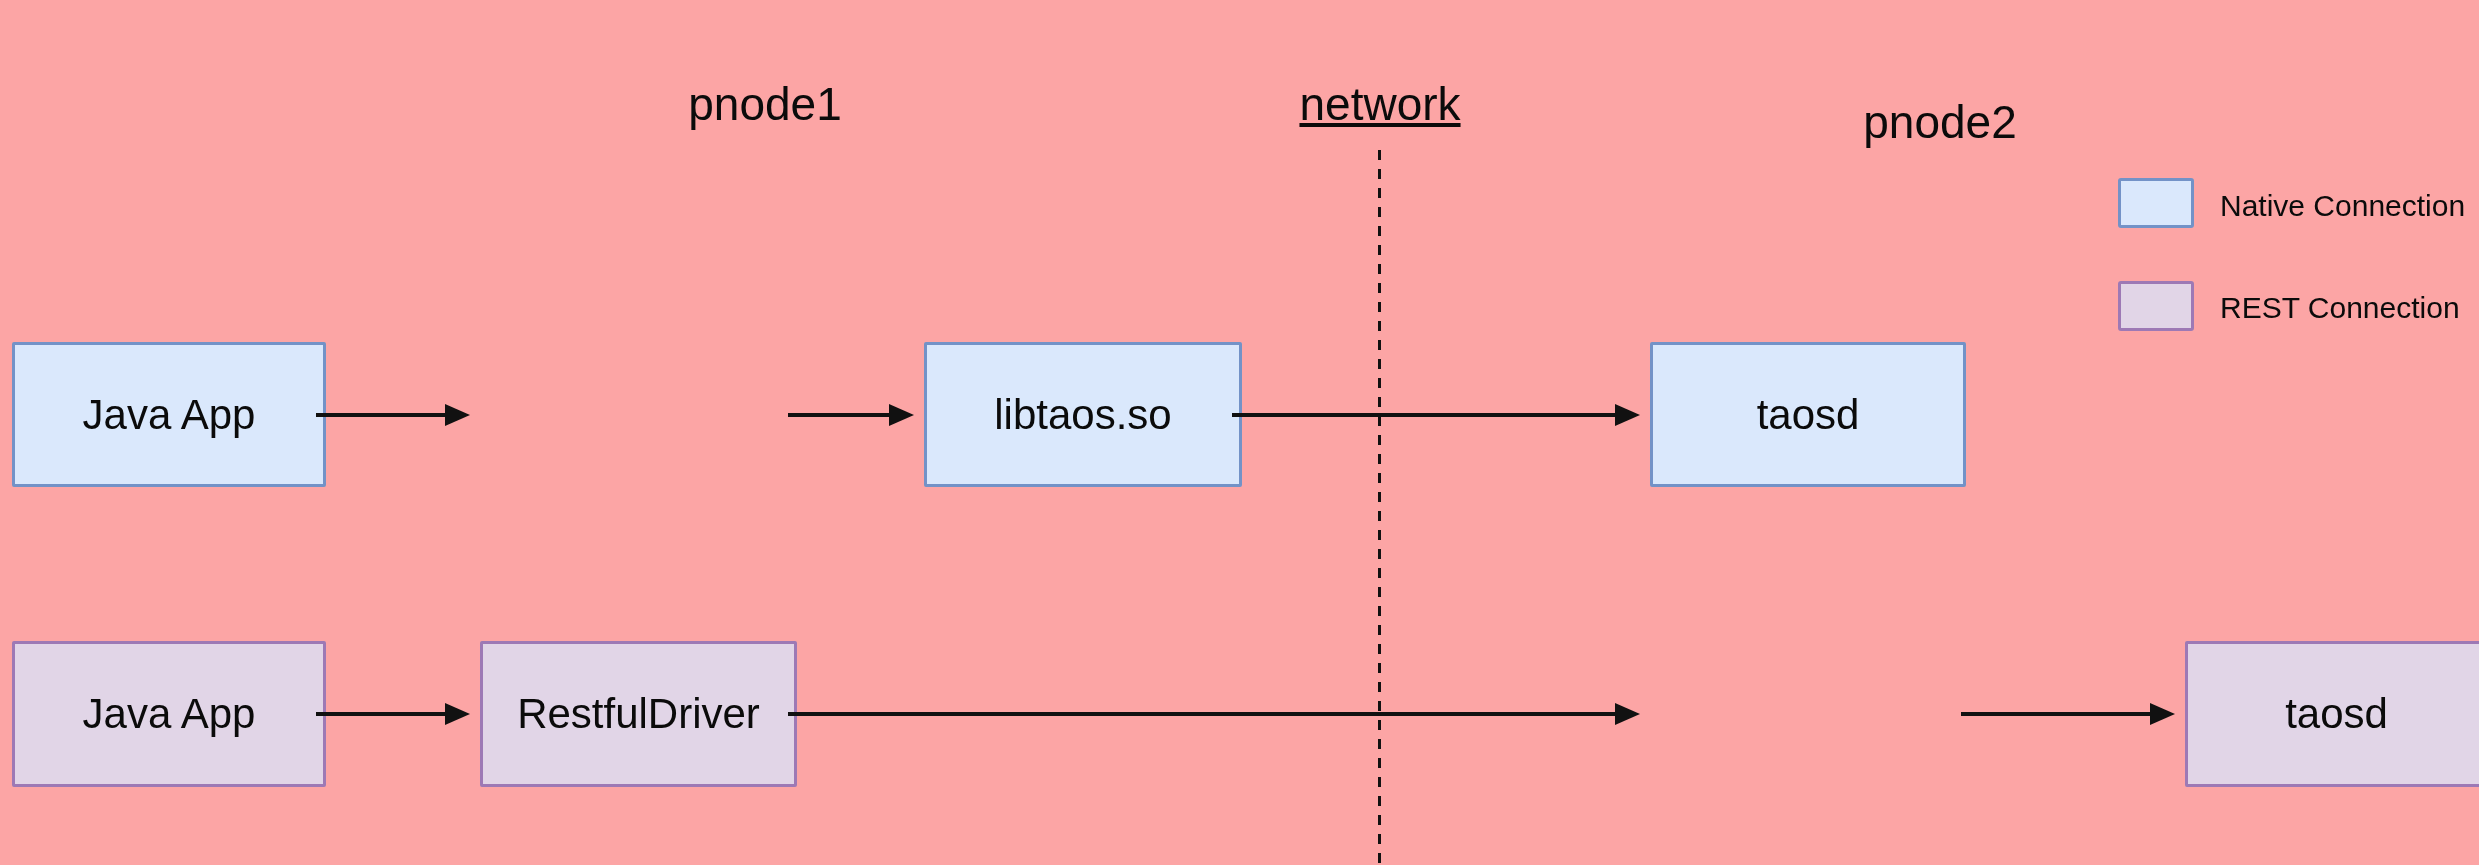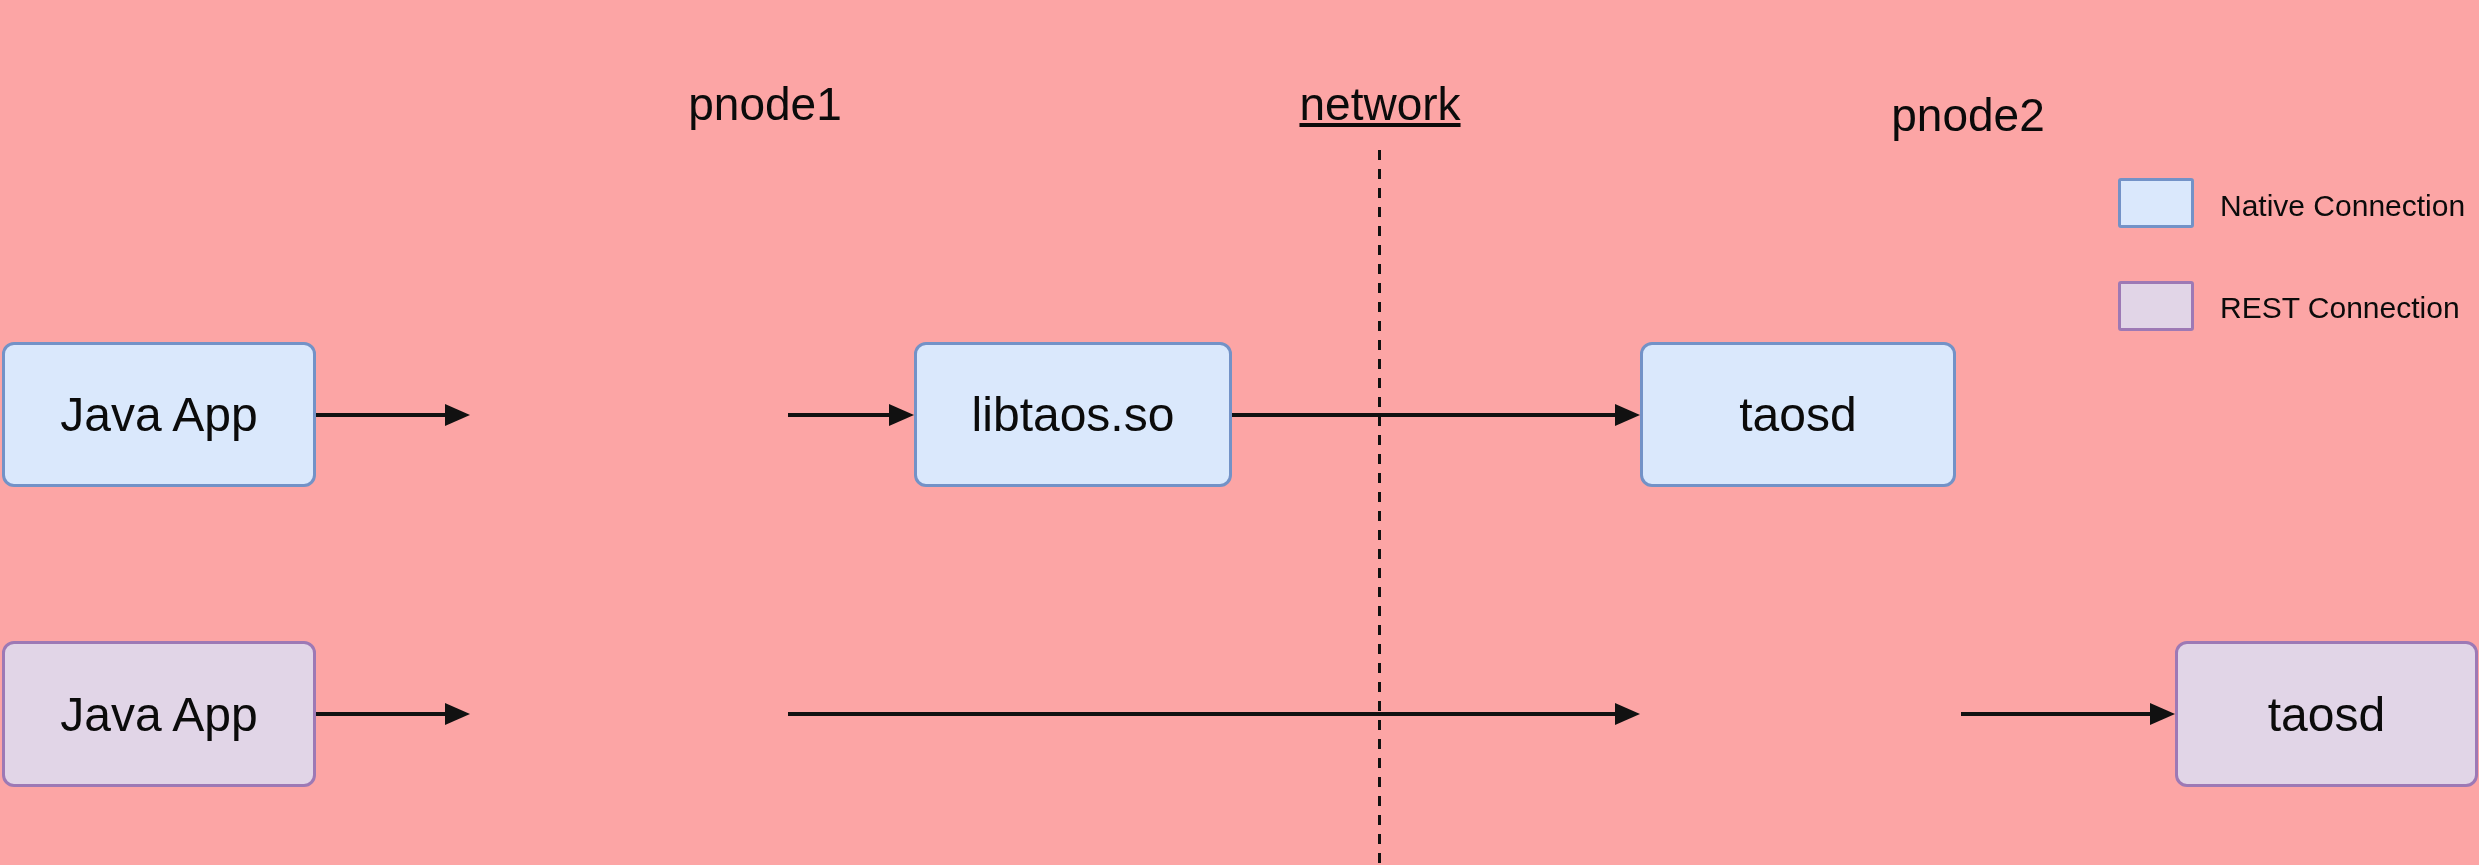--- a/index.html
+++ b/index.html
@@ -31,24 +31,25 @@
       #111 0px, #111 10px,
       transparent 10px, transparent 19px
     );
   }
   .node {
     position: absolute;
     box-sizing: border-box;
     display: flex;
     align-items: center;
     justify-content: center;
-    font-size: 48px;
+    font-size: 42px;
     color: #0b0b0b;
-    border-radius: 12px;
+    border-radius: 2px;
     white-space: nowrap;
+    margin-left: 10px;
   }
   .node.native {
     background: #dae8fc;
     border: 3px solid #7392c7;
   }
   .node.rest {
     background: #e1d5e7;
     border: 3px solid #9d79b5;
   }
   .arrow {
@@ -91,41 +92,44 @@
     white-space: nowrap;
   }
 </style>
 </head>
 <body>
 
 <div id="canvas">
 
   <div class="zone-label" style="left:765px; top:81px;">pnode1</div>
   <div class="zone-label" style="left:1380px; top:81px;text-decoration:underline;">network</div>
-  <div class="zone-label" style="left:1940px; top:92px;margin-left:28px;">pnode2</div>
+  <div class="zone-label" style="left:1940px; top:99px;">pnode2</div>
 
   <div class="divider" style="left:1378px; top:150px; height:715px;"></div>
 
   <div class="node native" style="left:2px; top:342px; width:314px; height:145px;">
     <span>Java App</span>
   </div>
   <div class="node native" style="left:914px; top:342px; width:318px; height:145px;text-align:right;">
     <span>libtaos.so</span>
   </div>
   <div class="node native" style="left:1640px; top:342px; width:316px; height:145px;">
     <span>taosd</span>
   </div>
 
   <div class="arrow" style="left:316px; top:413px; width:129px;"></div>
   <div class="arrow" style="left:788px; top:413px; width:101px;"></div>
   <div class="arrow" style="left:1232px; top:413px; width:383px;"></div>
 
   <div class="node rest" style="left:2px; top:641px; width:314px; height:146px;">
     <span>Java App</span>
   </div>
+  <div class="node rest" style="left:470px; top:641px; width:317px; height:146px;">
+    <span>RestfulDriver</span>
+  </div>
   <div class="node rest" style="left:2175px; top:641px; width:303px; height:146px;">
     <span>taosd</span>
   </div>
 
   <div class="arrow" style="left:316px; top:712px; width:129px;"></div>
   <div class="arrow" style="left:788px; top:712px; width:827px;"></div>
   <div class="arrow" style="left:1961px; top:712px; width:189px;"></div>
 
   <div class="legend-swatch native" style="left:2118px; top:178px;"></div>
   <div class="legend-label" style="left:2220px; top:191px;">Native Connection</div>

